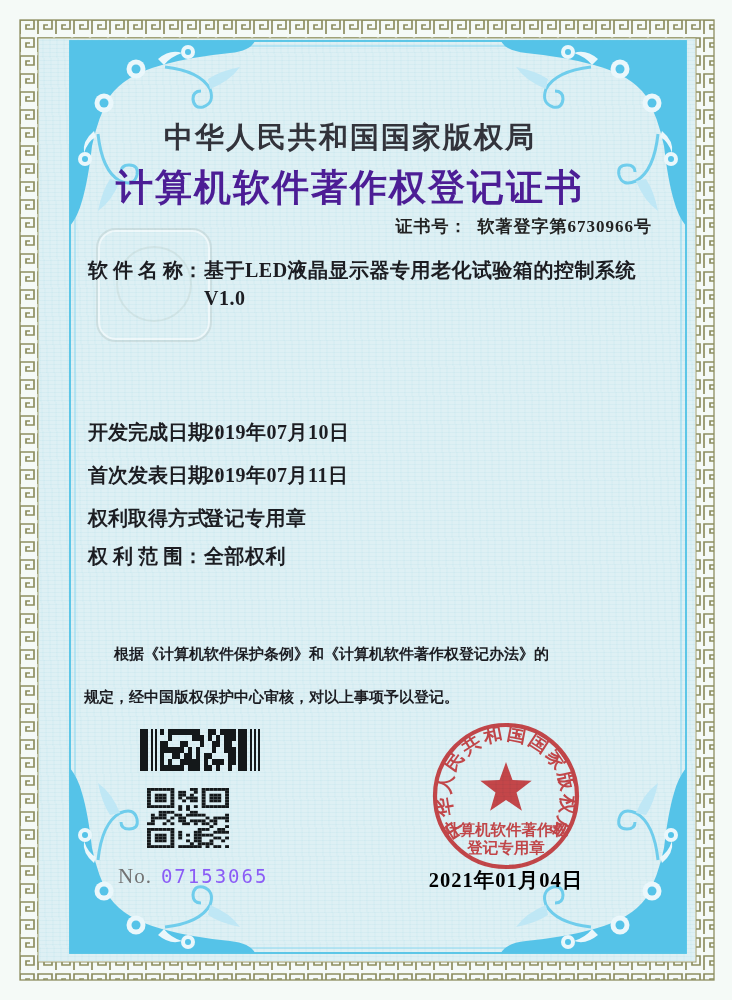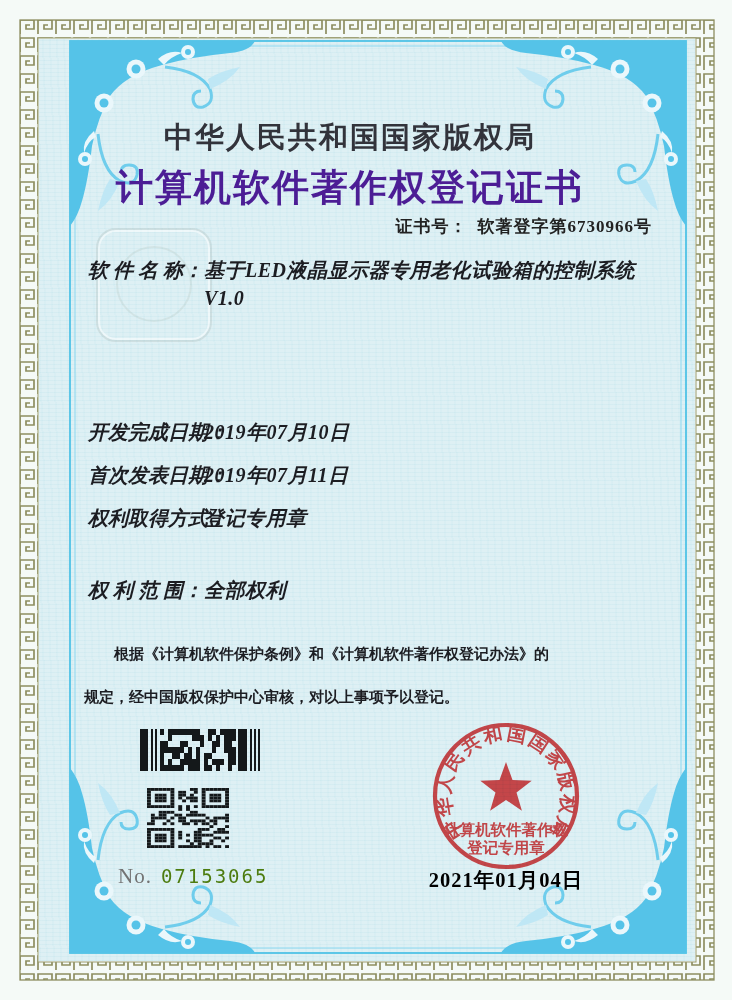--- a/index.html
+++ b/index.html
@@ -32,41 +32,41 @@
   .cert-title{
     position:absolute;left:24px;right:56px;top:163px;
     text-align:center;font-size:37px;letter-spacing:2px;
     color:#4c1d95;font-weight:bold;
   }
   .cert-no-line{
     position:absolute;top:215px;right:80px;
     font-size:17px;letter-spacing:1px;color:#222;
   }
   .cert-no-line .lbl{margin-right:10px;margin-top:40px;}
-  .field-row{position:absolute;left:88px;font-size:20px;line-height:28px;font-style:italic;}
+  .field-row{position:absolute;left:88px;font-size:20px;line-height:28px;}
   .field-label{
     display:inline-block;white-space:pre;vertical-align:top;
     width:116px;color:#1c1d22;
   }
   .field-value{
     display:inline-block;vertical-align:top;width:450px;
     color:#1c1d22;letter-spacing:0.5px;
   }
   .statement{
     position:absolute;left:84px;top:633px;width:566px;
     font-size:15px;line-height:43px;color:#1c1d22;
   }
   .statement .l1{padding-left:30px;}
   .barcode{position:absolute;left:140px;top:729px;}
   .qr{position:absolute;left:147px;top:788px;}
   .serial-line{position:absolute;left:118px;top:864px;font-size:21px;}
   .serial-line .prefix{color:#737373;font-weight:normal;letter-spacing:1px;}
   .serial-line .num{
     font-family:"DejaVu Sans Mono",monospace;font-size:19px;
-    color:#4d7c0f;letter-spacing:2px;margin-left:9px;font-weight:normal;
+    color:#8b5cf6;letter-spacing:2px;margin-left:9px;font-weight:normal;
   }
   .issue-date{
     position:absolute;left:396px;top:866px;width:220px;text-align:center;
     font-size:20.5px;font-weight:bold;color:#000000;letter-spacing:1px;
   }
   .seal{position:absolute;left:421px;top:711px;mix-blend-mode:multiply;opacity:0.92;}
   .emboss{
     position:absolute;left:96px;top:228px;width:112px;height:110px;
     border:2px solid rgba(150,165,158,0.22);border-radius:20px;
     box-shadow:inset 0 0 0 2px rgba(255,255,255,0.5);
@@ -141,21 +141,21 @@
     </div>
 
     <div class="field-row" style="top:461px">
       <span class="field-label">首次发表日期：</span><span class="field-value">2019年07月11日</span>
     </div>
 
     <div class="field-row" style="top:504px">
       <span class="field-label">权利取得方式：</span><span class="field-value">登记专用章</span>
     </div>
 
-    <div class="field-row" style="top:576px">
+    <div class="field-row" style="top:542px">
       <span class="field-label">权 利 范 围：</span><span class="field-value">全部权利</span>
     </div>
 
 
     <div class="statement">
       <div class="l1">根据《计算机软件保护条例》和《计算机软件著作权登记办法》的</div>
       <div class="l2">规定，经中国版权保护中心审核，对以上事项予以登记。</div>
     </div>
 
     <svg class="barcode" id="bc" width="123" height="42" viewBox="0 0 123 42">

